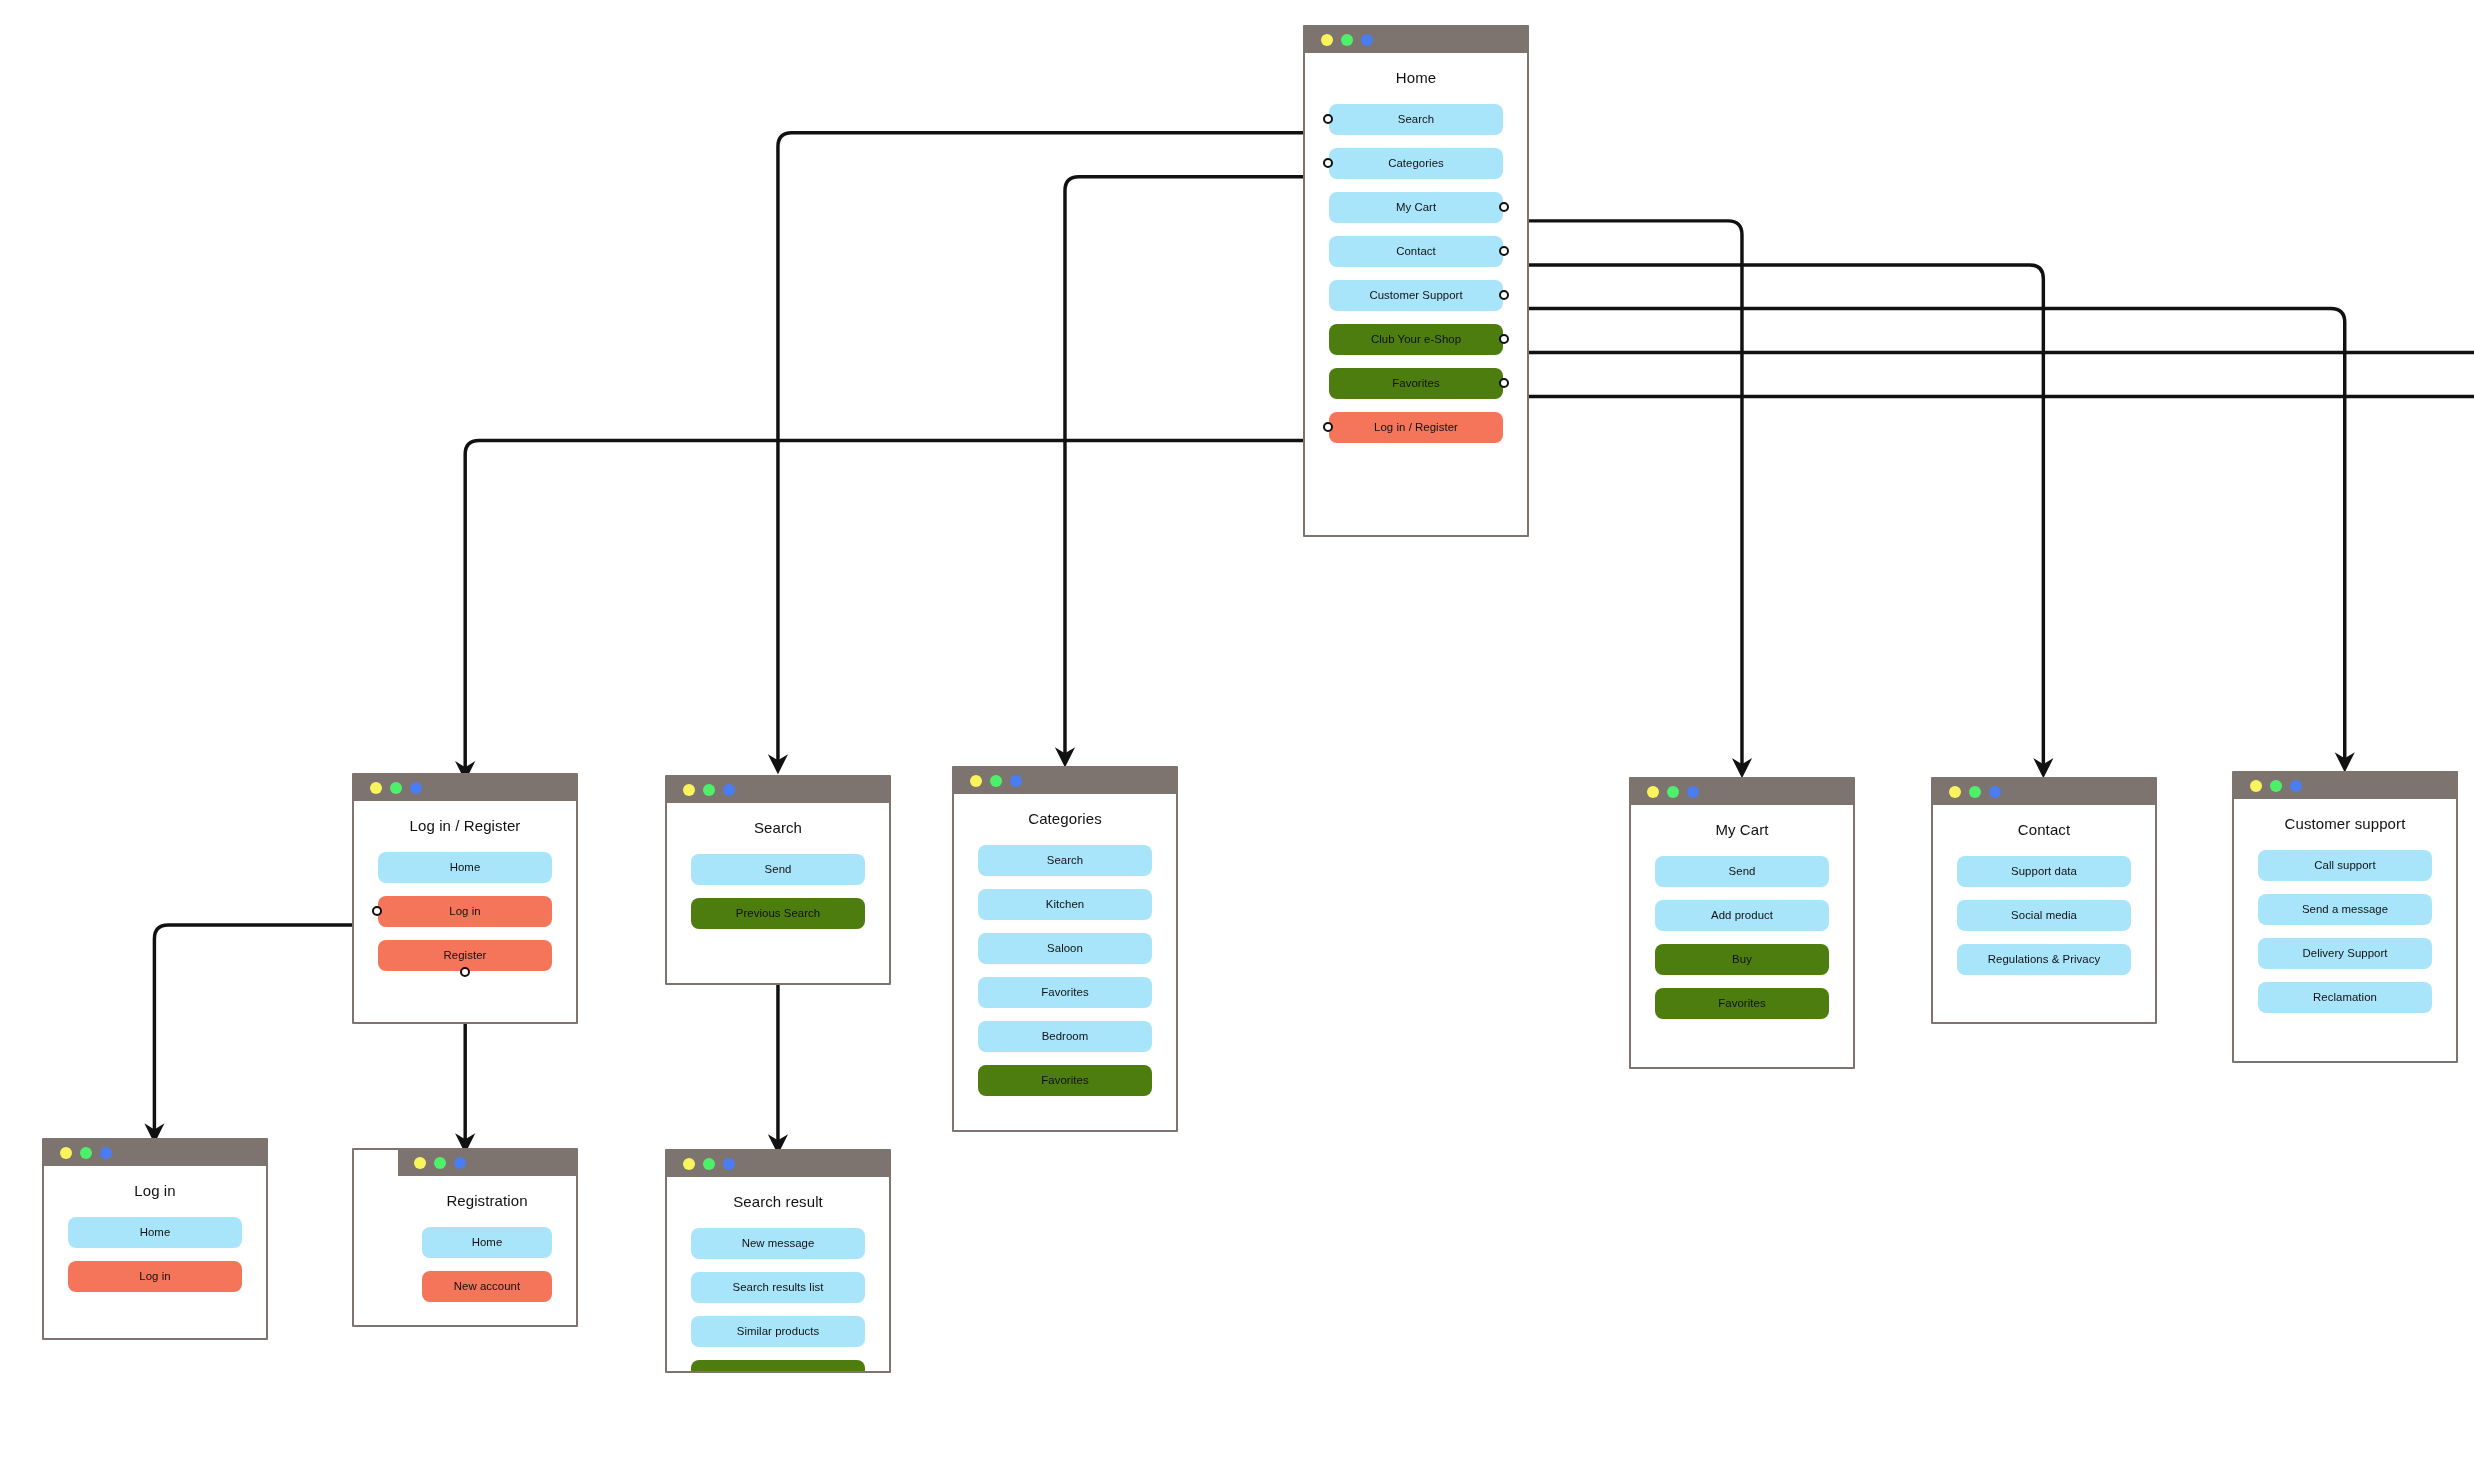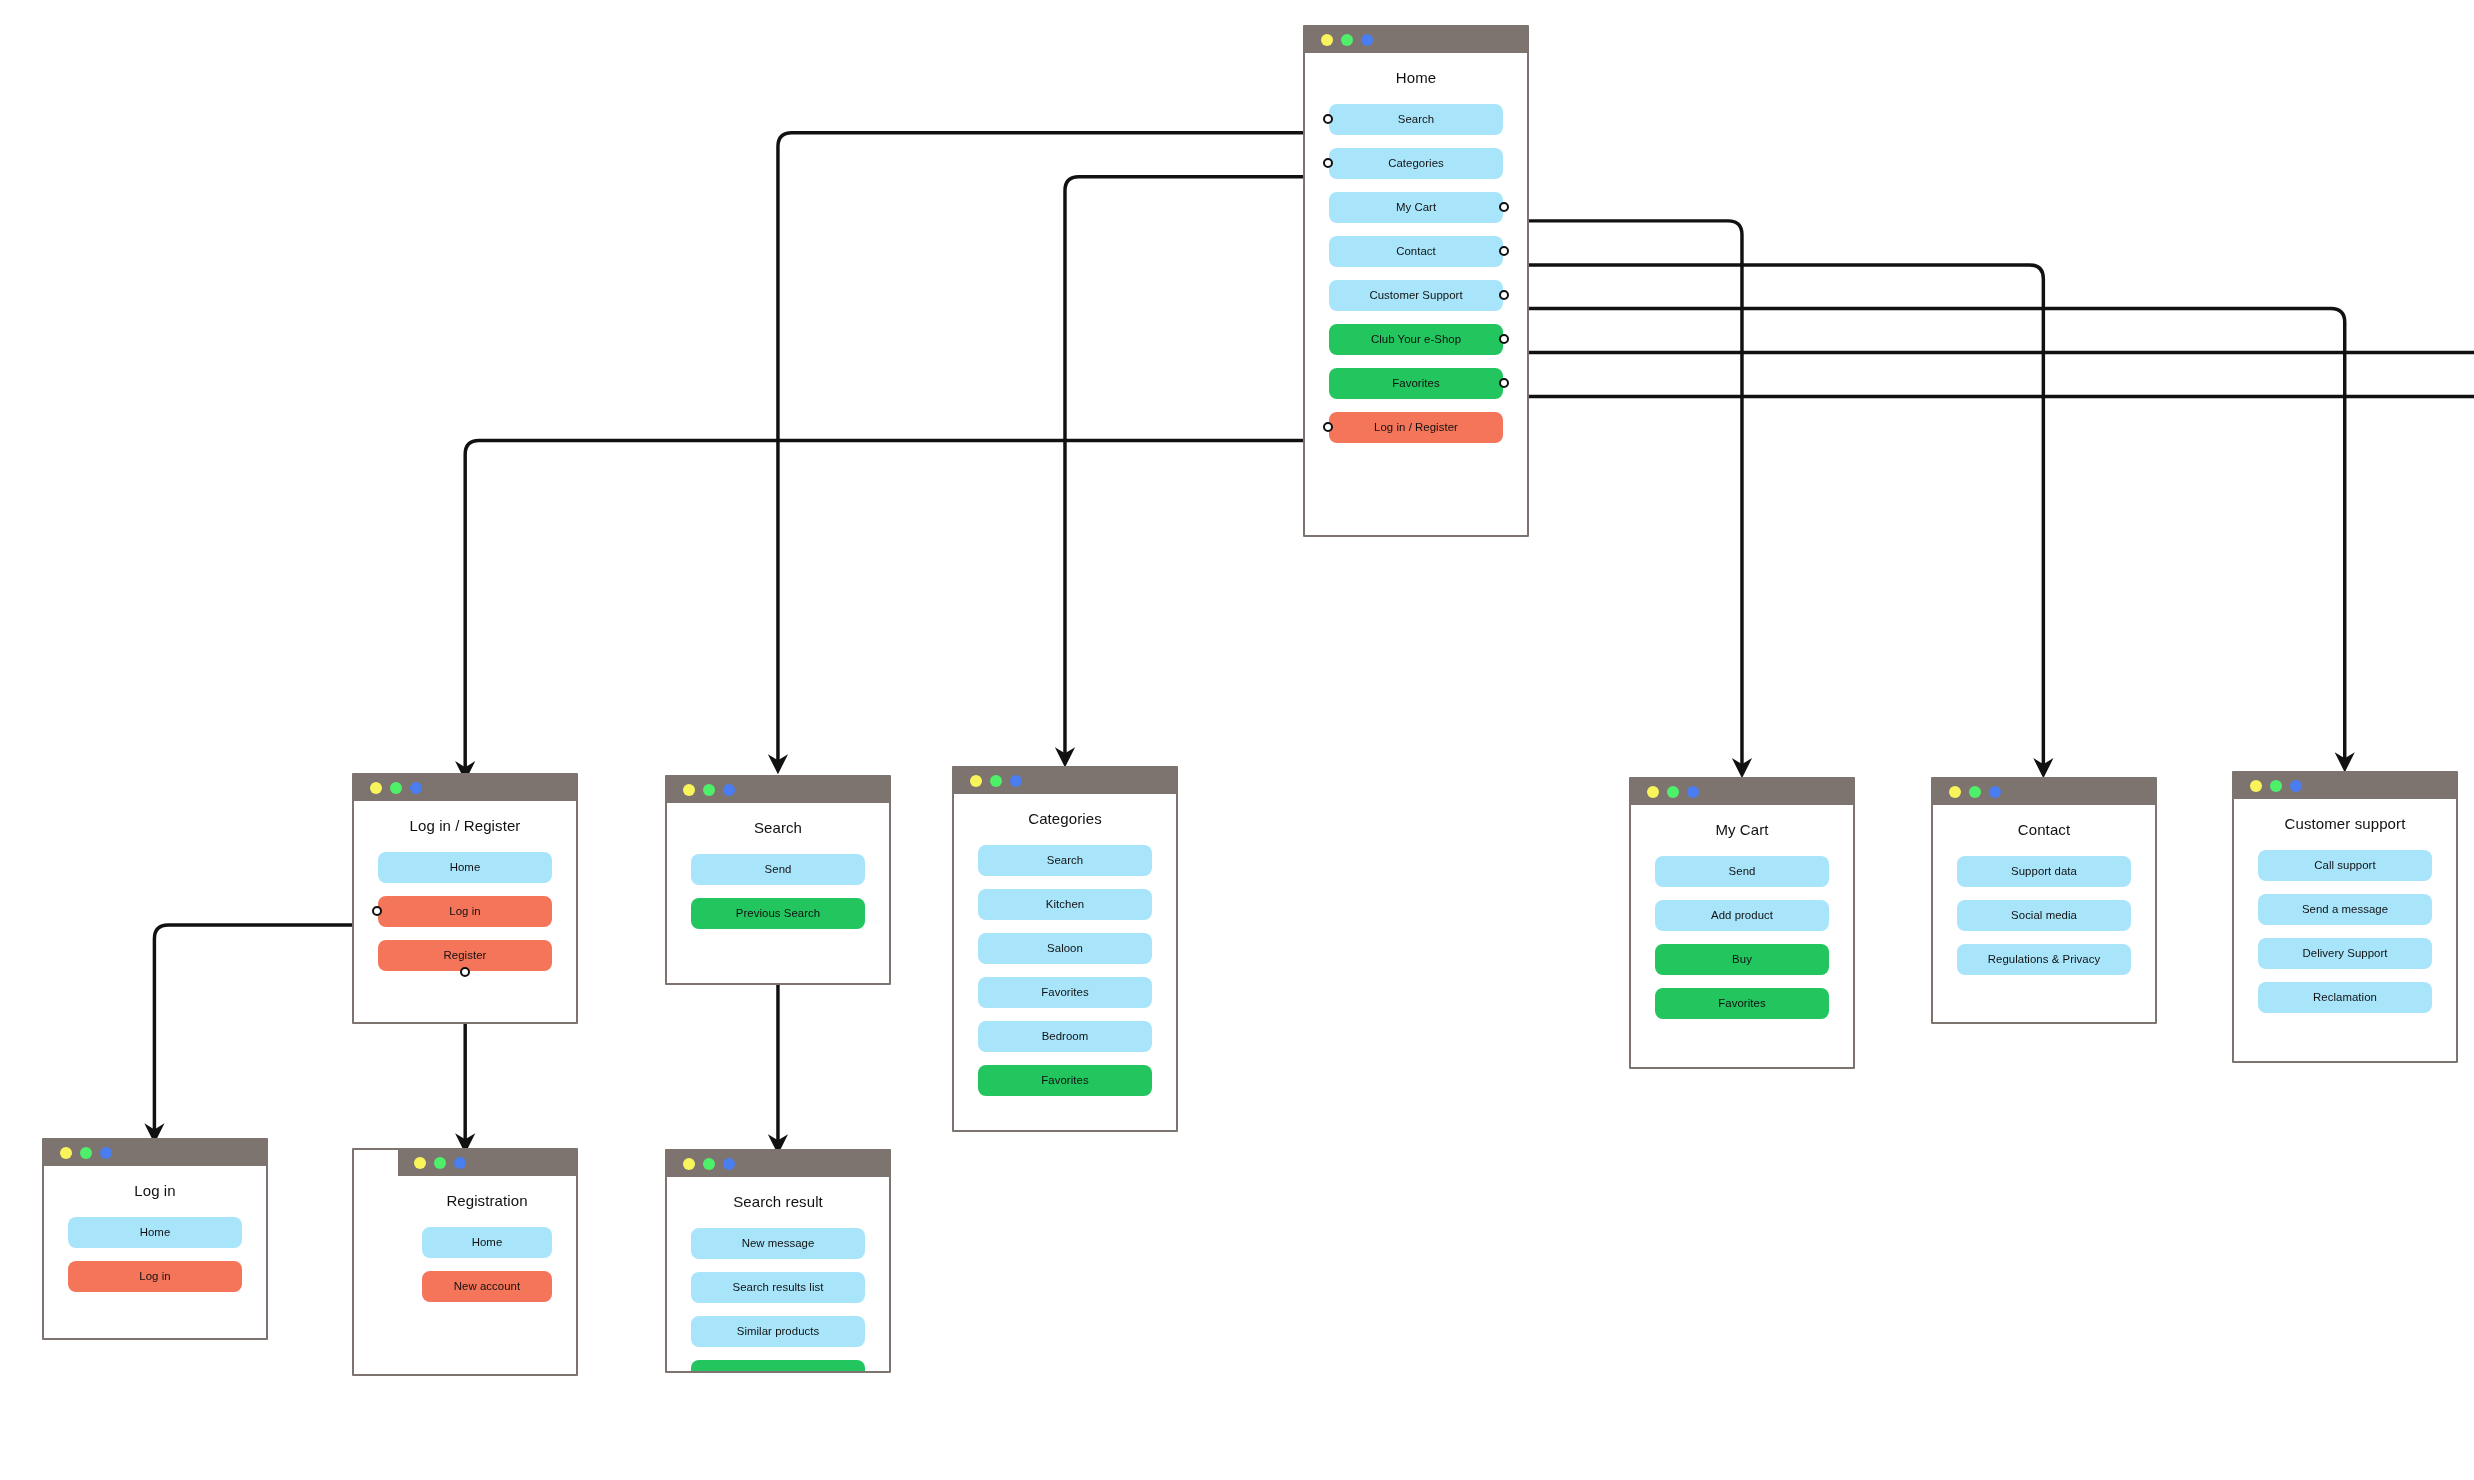--- a/index.html
+++ b/index.html
@@ -60,21 +60,21 @@
     height:31px;
     border-radius:8px;
     display:flex;align-items:center;justify-content:center;
     font-size:11.4px;
     color:#111111;
     letter-spacing:0.05px;
     white-space:nowrap;
     position:relative;
   }
   .btn.blue{background:#a8e5fb;}
-  .btn.green{background:#22c55e;}
+  .btn.green{background:#4d7c0f;}
   .btn.orange{background:#f4755a;}
 
   
   .port{
     position:absolute;
     width:10px;height:10px;
     border-radius:50%;
     background:#ffffff;
     border:2.5px solid #111111;
     box-sizing:border-box;
@@ -325,21 +325,21 @@
         <div class="btn blue">
           <span>Home</span>
         </div>
         <div class="btn orange">
           <span>Log in</span>
         </div>
       </div>
     </div>
   </div>
 
-  <div class="card" style="left:352px;top:1148px;width:226px;height:228px;padding-left:44px;">
+  <div class="card" style="left:352px;top:1148px;width:226px;height:179px;padding-left:44px;">
     <div class="card-titlebar">
       <span class="dot dot-yellow"></span>
       <span class="dot dot-green"></span>
       <span class="dot dot-blue"></span>
     </div>
     <div class="card-body">
       <div class="card-title">Registration</div>
       <div class="btn-stack">
         <div class="btn blue">
           <span>Home</span>

